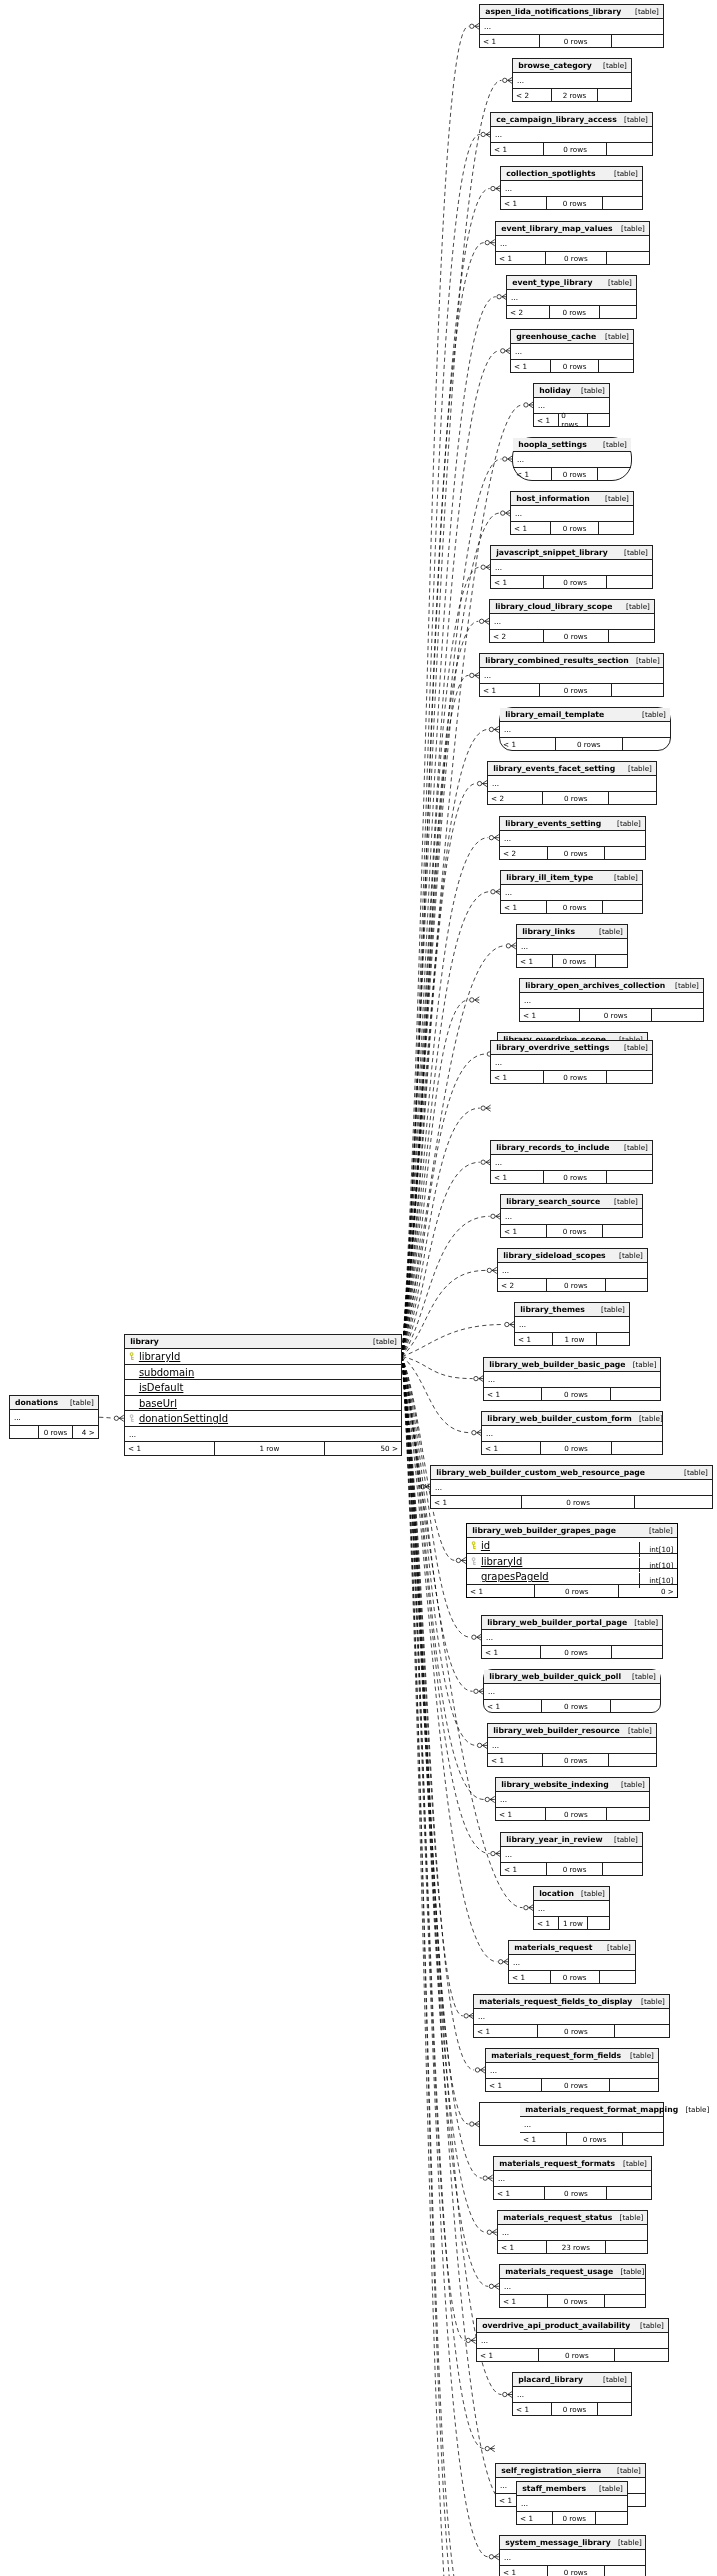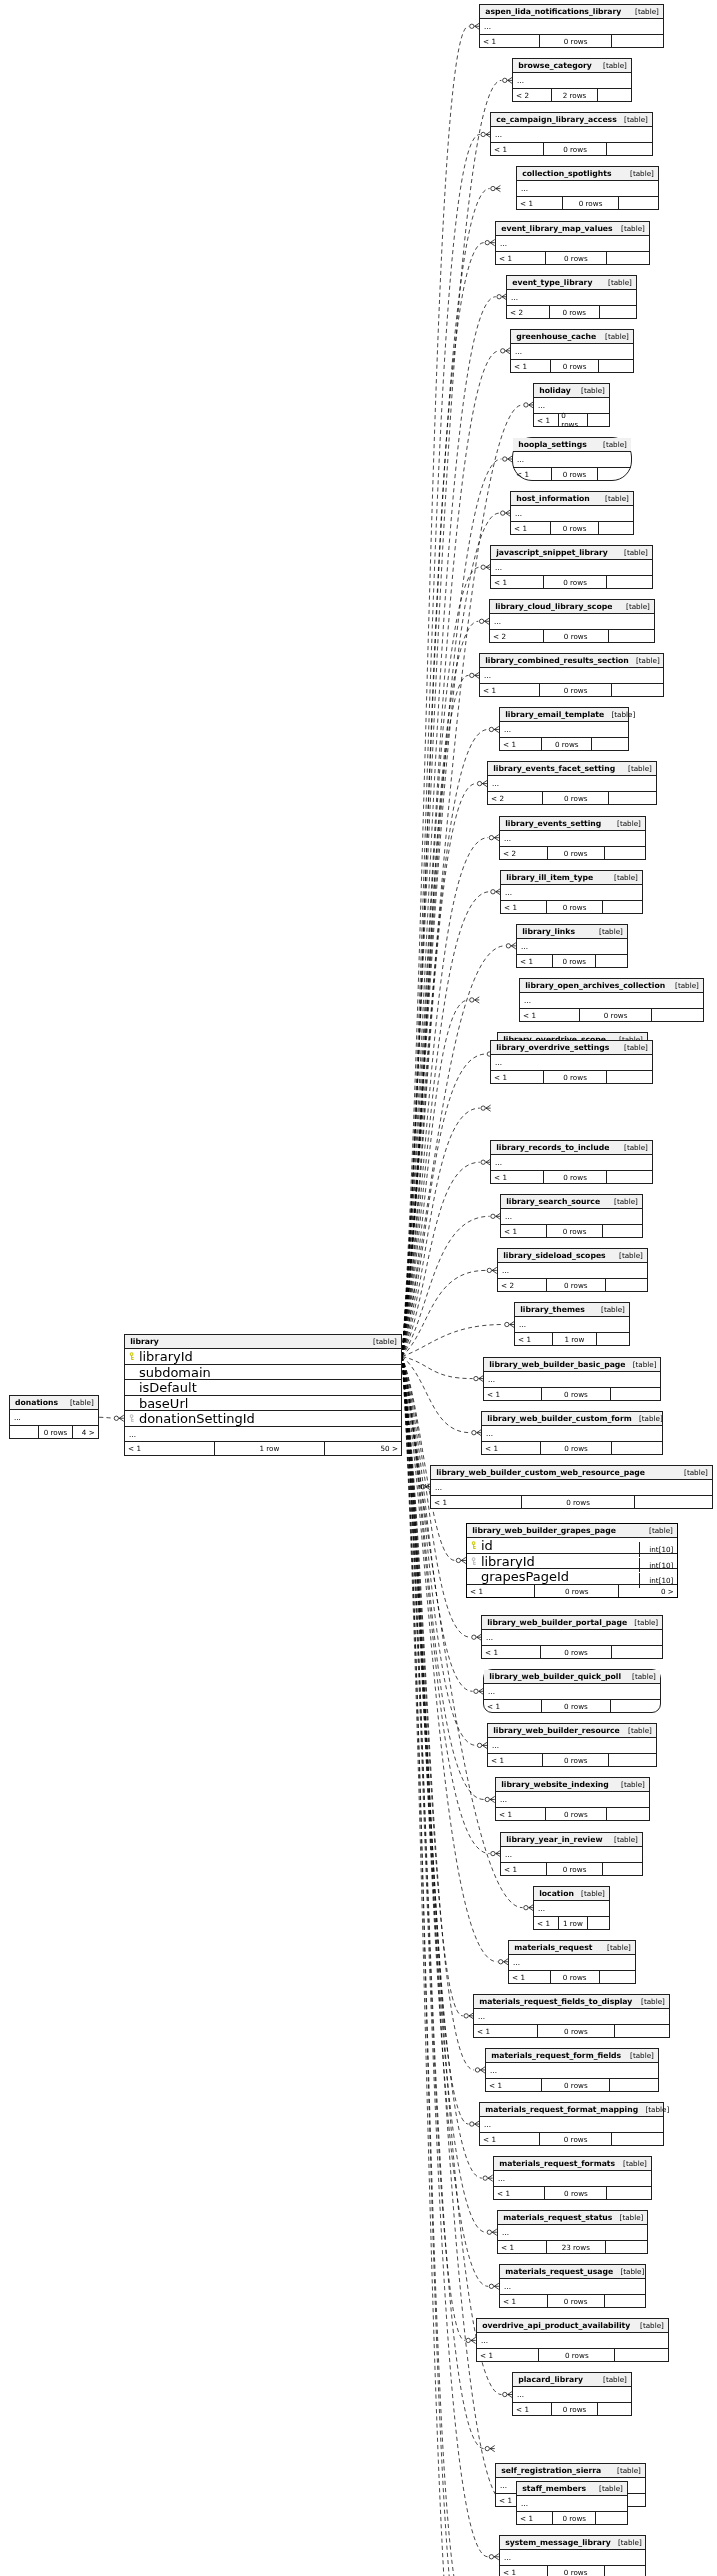--- a/index.html
+++ b/index.html
@@ -12,21 +12,21 @@
   .tbl { position:absolute; background:#fff; border:1px solid #1f1f1f; box-sizing:border-box; cursor:pointer; }
   .tbl.highlight { border:1.5px solid #000; }
   .tbl-header { display:flex; justify-content:space-between; align-items:center; gap:7.2px;
                 background:#f1f1f1; border-bottom:1px solid #1f1f1f; height:14.4px;
                 padding:0 4.1px 0 5.2px; box-sizing:border-box; }
   .tbl-name { font-weight:bold; font-size:7.7px; white-space:nowrap; }
   .tbl-badge { font-size:7.2px; white-space:nowrap; }
   .col-row { display:flex; align-items:center; height:15.5px; border-bottom:0.5px solid #1f1f1f;
              padding-left:4.1px; box-sizing:border-box; gap:3.6px; }
   .key-slot { width:6.2px; height:8.8px; display:inline-flex; align-items:center; flex:none; }
-  .col-name { font-size:13px; white-space:nowrap; flex:1 1 auto; }
+  .col-name { font-size:10px; white-space:nowrap; flex:1 1 auto;text-decoration:underline; }
   .col-type { font-size:7.2px; border-left:0.5px solid #1f1f1f; width:33px; flex:none;
               height:100%; display:flex; align-items:center; justify-content:flex-end; padding-right:3.6px;margin-top:8px; }
   .ell-row { display:flex; align-items:center; height:15.5px; border-bottom:0.5px solid #1f1f1f;
              padding-left:4.1px; font-size:7.2px; box-sizing:border-box; }
   .tbl-footer { display:flex; height:12.4px; font-size:7.2px; box-sizing:border-box; align-items:stretch; }
   .f-left  { flex:32 1 0; display:flex; align-items:center; padding:0 3.1px; }
   .f-mid   { flex:41 1 0; display:flex; align-items:center; justify-content:center;
              border-left:0.5px solid #1f1f1f; border-right:0.5px solid #1f1f1f; padding:0 2.1px; }
   .f-right { flex:27 1 0; display:flex; align-items:center; justify-content:flex-end; padding:0 3.1px; }
 </style>
@@ -481,21 +481,21 @@
           <span class="tbl-name">ce_campaign_library_access</span>
           <span class="tbl-badge">[table]</span>
         </div>
         <div class="ell-row">...</div>
         <div class="tbl-footer">
           <span class="f-left">&lt; 1</span>
           <span class="f-mid">0 rows</span>
           <span class="f-right"></span>
         </div>
       </div>
-      <div class="tbl" style="left: 500px; top: 166px; width: 143px; margin-left: 16px;">
+      <div class="tbl" style="left: 500px; top: 166px; width: 143px;">
         <div class="tbl-header">
           <span class="tbl-name">collection_spotlights</span>
           <span class="tbl-badge">[table]</span>
         </div>
         <div class="ell-row">...</div>
         <div class="tbl-footer">
           <span class="f-left">&lt; 1</span>
           <span class="f-mid">0 rows</span>
           <span class="f-right"></span>
         </div>
@@ -601,21 +601,21 @@
           <span class="tbl-name">library_combined_results_section</span>
           <span class="tbl-badge">[table]</span>
         </div>
         <div class="ell-row">...</div>
         <div class="tbl-footer">
           <span class="f-left">&lt; 1</span>
           <span class="f-mid">0 rows</span>
           <span class="f-right"></span>
         </div>
       </div>
-      <div class="tbl" style="left: 499px; top: 707px; width: 130px;">
+      <div class="tbl" style="left: 499px; top: 707px; width: 172px; border-radius: 13px;">
         <div class="tbl-header">
           <span class="tbl-name">library_email_template</span>
           <span class="tbl-badge">[table]</span>
         </div>
         <div class="ell-row">...</div>
         <div class="tbl-footer">
           <span class="f-left">&lt; 1</span>
           <span class="f-mid">0 rows</span>
           <span class="f-right"></span>
         </div>
@@ -929,21 +929,21 @@
           <span class="tbl-name">materials_request_form_fields</span>
           <span class="tbl-badge">[table]</span>
         </div>
         <div class="ell-row">...</div>
         <div class="tbl-footer">
           <span class="f-left">&lt; 1</span>
           <span class="f-mid">0 rows</span>
           <span class="f-right"></span>
         </div>
       </div>
-      <div class="tbl" style="left: 479px; top: 2102px; width: 185px;">
+      <div class="tbl" style="left: 479px; top: 2102px; width: 185px; padding-left: 40px;">
         <div class="tbl-header">
           <span class="tbl-name">materials_request_format_mapping</span>
           <span class="tbl-badge">[table]</span>
         </div>
         <div class="ell-row">...</div>
         <div class="tbl-footer">
           <span class="f-left">&lt; 1</span>
           <span class="f-mid">0 rows</span>
           <span class="f-right"></span>
         </div>

